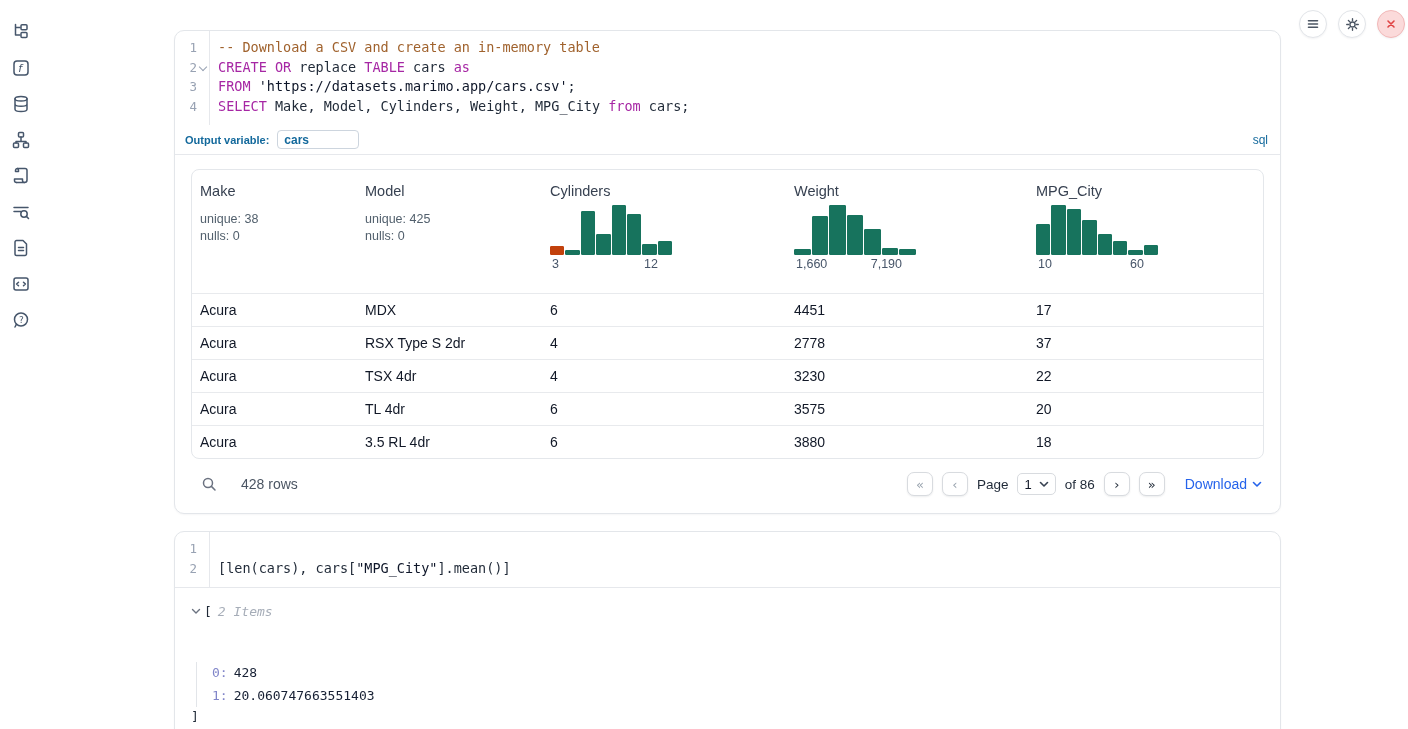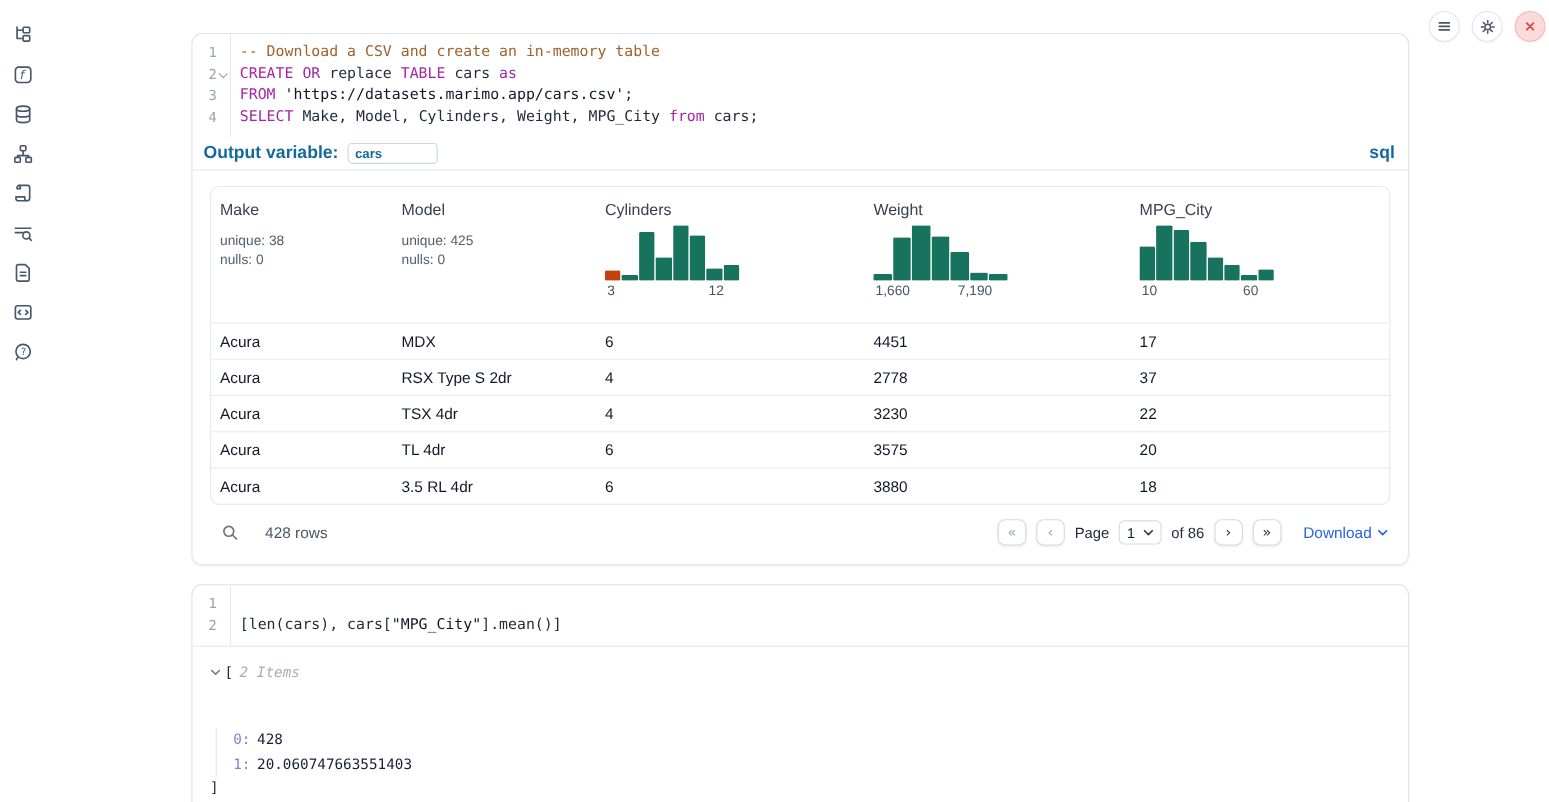--- a/index.html
+++ b/index.html
@@ -30,23 +30,23 @@
   .foldcol { width:12px; flex:none; display:flex; justify-content:center; }
   .fold-glyph { width:6px; height:6px; border-right:1.3px solid #98a2b3; border-bottom:1.3px solid #98a2b3; transform:rotate(45deg); margin-top:6px; }
   .codetext { padding-left:9px; white-space:pre; color:#1f2937; }
   .tk-comment { color:#A0622D; }
   .tk-keyword { color:#A626A4; }
   .tk-string  { color:#0f172a; }
   .tk-plain   { color:#1f2937; }
 
   
   .outbar { display:flex; align-items:center; height:30px; padding:0 12px 0 10px; border-bottom:1px solid #e6e8ec; }
-  .outbar-label { font-size:16px; font-weight:bold; color:#13699C; }
+  .outbar-label { font-size:11px; font-weight:bold; color:#13699C; }
   .outvar-input { margin-left:8px; width:82px; height:19px; border:1px solid #cdd5de; border-radius:4px; font-size:12px; font-weight:bold; color:#13699C; padding:0 6px; font-family:"Liberation Sans", sans-serif; outline:none; }
-  .lang-badge { margin-left:auto; font-size:16px; font-weight:bold; color:#13699C; }
+  .lang-badge { margin-left:auto; font-size:12px; font-weight:normal; color:#13699C; }
 
   
   .output-section { padding:14px 16px 4px 16px; }
   .dtable { border:1px solid #e4e7eb; border-radius:8px; overflow:hidden; }
   .thead, .trow { display:grid; grid-template-columns:165px 185px 244px 242px 1fr; }
   .thead { height:123px; }
   .th { padding:13px 4px 0 8px; cursor:pointer; }
   .th-title { font-size:14.5px; color:#374151; }
   .th-stats { margin-top:12px; font-size:12.5px; color:#52606d; line-height:16.5px; }
   .hist { margin-top:6px; width:122px; }

